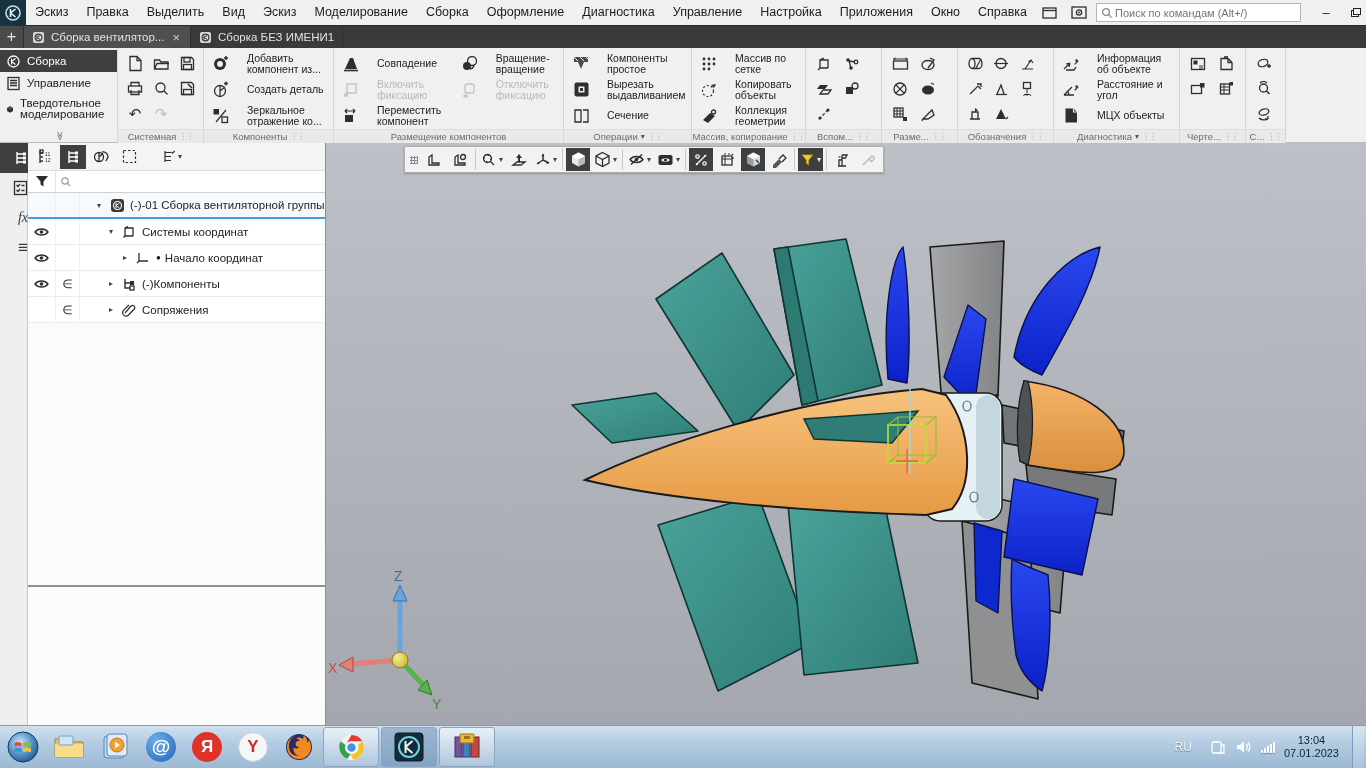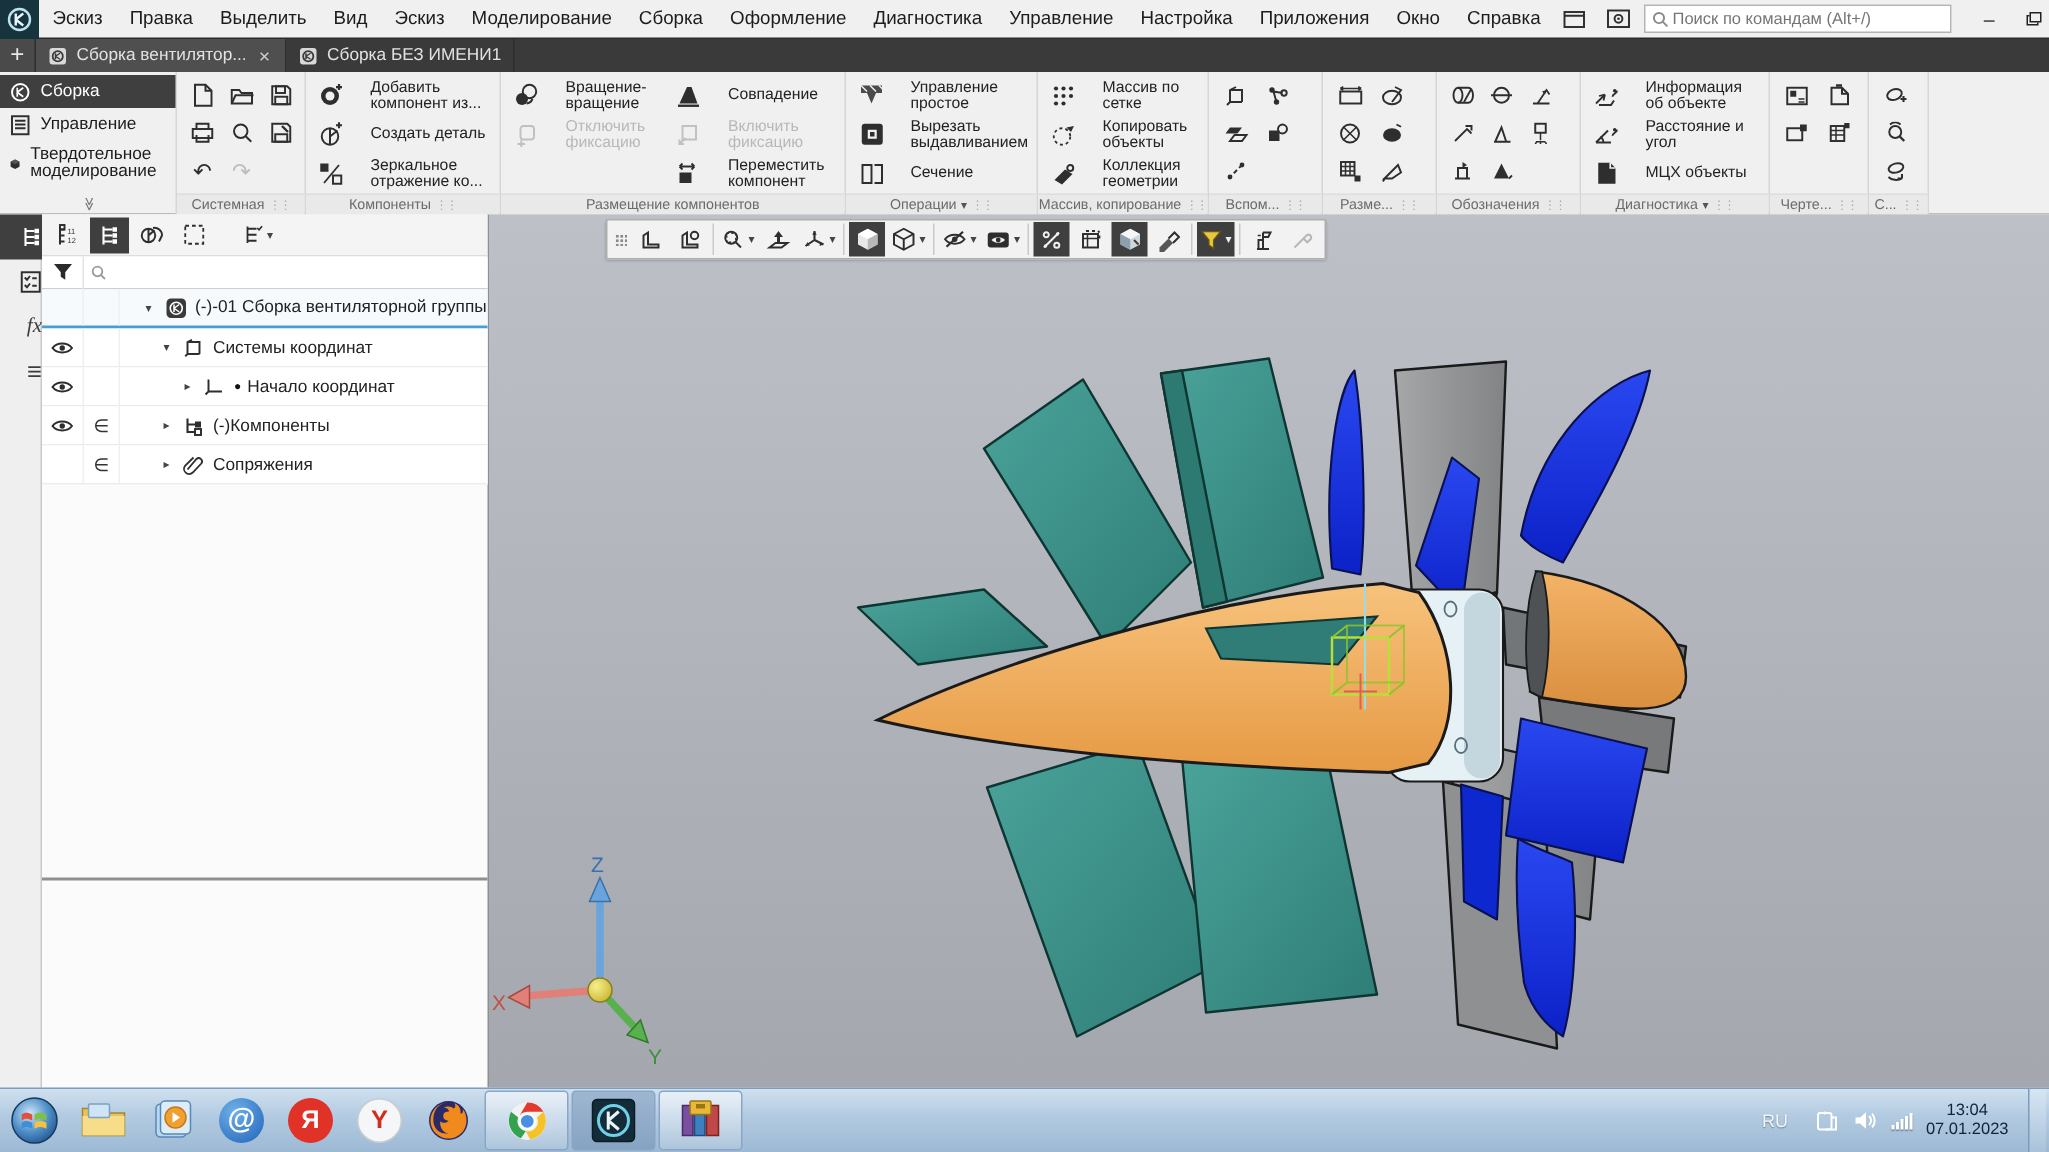--- a/index.html
+++ b/index.html
@@ -322,41 +322,20 @@
           <span>Компоненты</span>
           <span class="dots">⋮⋮</span>
         </div>
     </div>
 
     <div class="rgroup" style="width:230px;">
       <div class="two-col">
         <div class="lcol">
           <div class="lbtn">
             <span class="ic">
-                <svg width="18" height="17" viewBox="0 0 18 17">
-                  <circle cx="11" cy="6" r="4.5" class="sicon"></circle>
-                  <circle cx="6" cy="11" r="4" fill="#2e2e2e"></circle>
-                  <path d="M13 11 a5 5 0 0 1 -4 3" class="sicon"></path>
-                </svg>
-              </span>
-            <span class="txt">Вращение-вращение</span>
-          </div>
-          <div class="lbtn dis">
-            <span class="ic">
-                <svg width="17" height="16" viewBox="0 0 17 16">
-                  <rect x="4" y="2" width="9" height="9" rx="2" class="sicon"></rect>
-                  <path d="M2 14 h5 m-2.5 -2.5 v5" class="sicon"></path>
-                </svg>
-              </span>
-            <span class="txt">Отключить фиксацию</span>
-          </div>
-        </div>
-        <div class="lcol">
-          <div class="lbtn">
-            <span class="ic">
                 <svg width="18" height="16" viewBox="0 0 18 16">
                   <path d="M3 13 L8 2 h3 l4 11" fill="#2e2e2e"></path>
                   <path d="M2 14.5 h14" stroke="#2e2e2e" stroke-width="1.6"></path>
                 </svg>
               </span>
             <span class="txt">Совпадение</span>
           </div>
           <div class="lbtn dis">
             <span class="ic">
                 <svg width="16" height="16" viewBox="0 0 16 16">
@@ -369,36 +348,57 @@
           <div class="lbtn">
             <span class="ic">
                 <svg width="18" height="17" viewBox="0 0 18 17">
                   <path d="M3 4 h10 m-10 0 l2-2 m-2 2 l2 2 M13 4 l-2-2 m2 2 l-2 2" stroke="#2e2e2e" stroke-width="1.2" fill="none"></path>
                   <rect x="3" y="8" width="8" height="7" fill="#2e2e2e"></rect>
                 </svg>
               </span>
             <span class="txt">Переместить компонент</span>
           </div>
         </div>
+        <div class="lcol">
+          <div class="lbtn">
+            <span class="ic">
+                <svg width="18" height="17" viewBox="0 0 18 17">
+                  <circle cx="11" cy="6" r="4.5" class="sicon"></circle>
+                  <circle cx="6" cy="11" r="4" fill="#2e2e2e"></circle>
+                  <path d="M13 11 a5 5 0 0 1 -4 3" class="sicon"></path>
+                </svg>
+              </span>
+            <span class="txt">Вращение-вращение</span>
+          </div>
+          <div class="lbtn dis">
+            <span class="ic">
+                <svg width="17" height="16" viewBox="0 0 17 16">
+                  <rect x="4" y="2" width="9" height="9" rx="2" class="sicon"></rect>
+                  <path d="M2 14 h5 m-2.5 -2.5 v5" class="sicon"></path>
+                </svg>
+              </span>
+            <span class="txt">Отключить фиксацию</span>
+          </div>
+        </div>
       </div>
       <div class="rlabel">
           <span>Размещение компонентов</span>
         </div>
     </div>
 
     <div class="rgroup" style="width:128px;">
       <div class="lcol">
         <div class="lbtn">
           <span class="ic">
               <svg width="18" height="17" viewBox="0 0 18 17">
                 <path d="M2 2 h14 v5 h-4 l-3 7 -3-7 H2 Z" fill="#2e2e2e" opacity=".85"></path>
                 <path d="M2 2 l4 4 m2-4 l4 4 m2-4 l3 3" stroke="#f0f0f0" stroke-width="1"></path>
               </svg>
             </span>
-          <span class="txt">Управление простое</span>
+          <span class="txt">Компоненты простое</span>
         </div>
         <div class="lbtn">
           <span class="ic">
               <svg width="17" height="17" viewBox="0 0 17 17">
                 <rect x="1.5" y="1.5" width="14" height="14" rx="2" fill="#2e2e2e"></rect>
                 <rect x="5.5" y="5.5" width="6" height="6" fill="#f0f0f0"></rect>
                 <rect x="7" y="7" width="3" height="3" fill="#2e2e2e"></rect>
               </svg>
             </span>
           <span class="txt">Вырезать выдавливанием</span>

